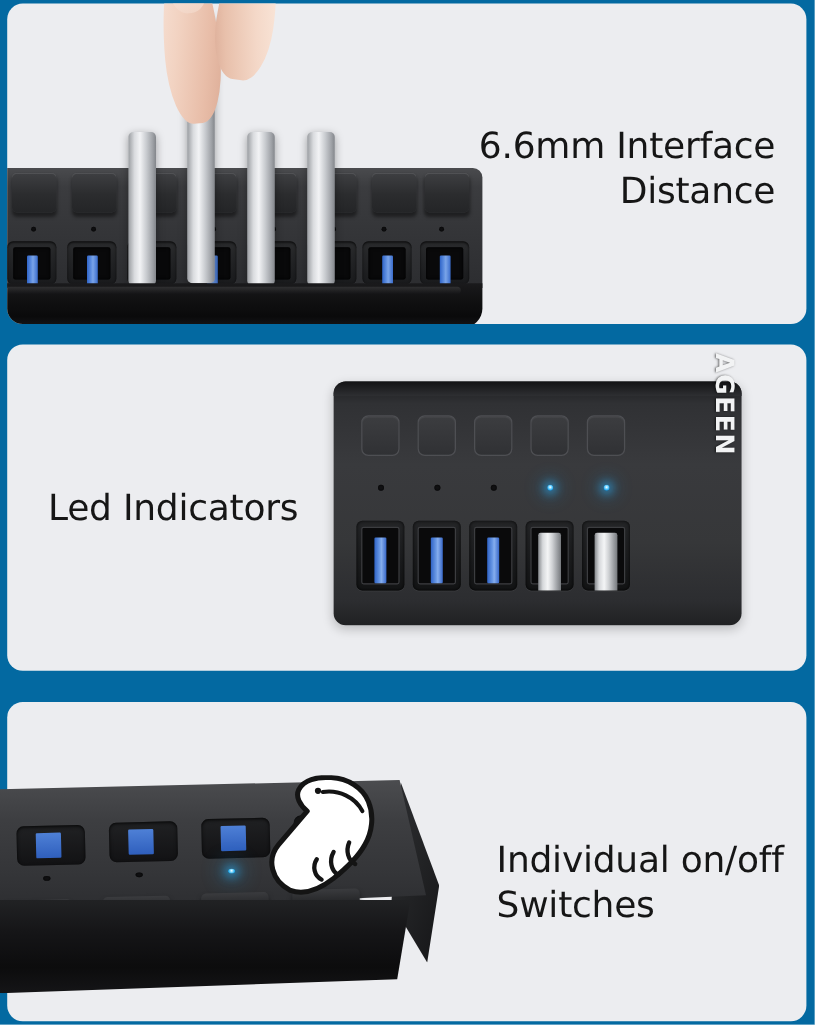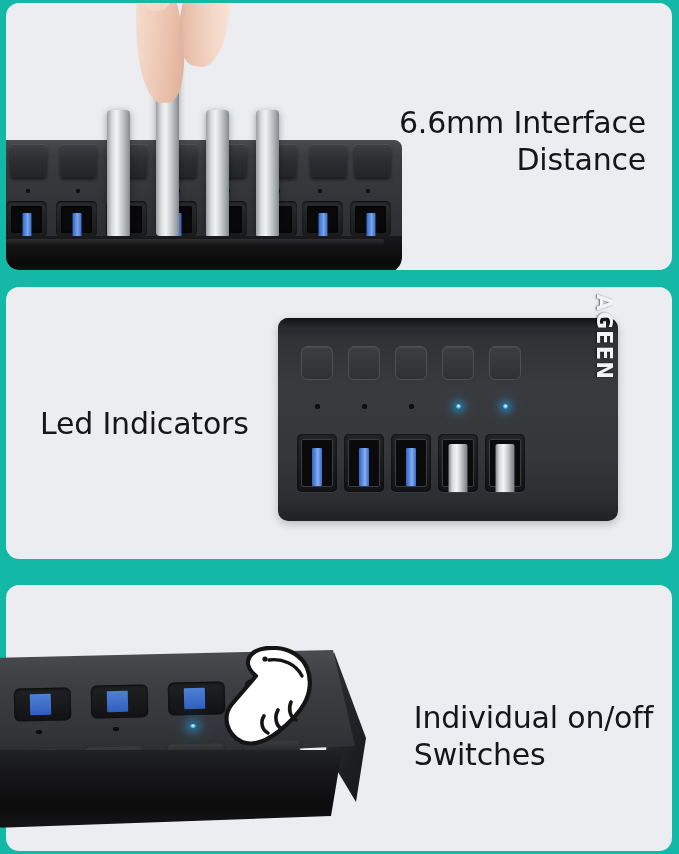--- a/index.html
+++ b/index.html
@@ -10,21 +10,21 @@
     height: 854px;
     background: #ffffff;
     font-family: "DejaVu Sans", "Liberation Sans", sans-serif;
     overflow: hidden;
   }
 
   .page {
     position: relative;
     width: 679px;
     height: 854px;
-    background: #14b8a6;
+    background: #0369a1;
   }
 
   
   .panel {
     position: absolute;
     left: 6px;
     width: 666px;
     background: #ecedf0;
     border-radius: 13px;
     overflow: hidden;

